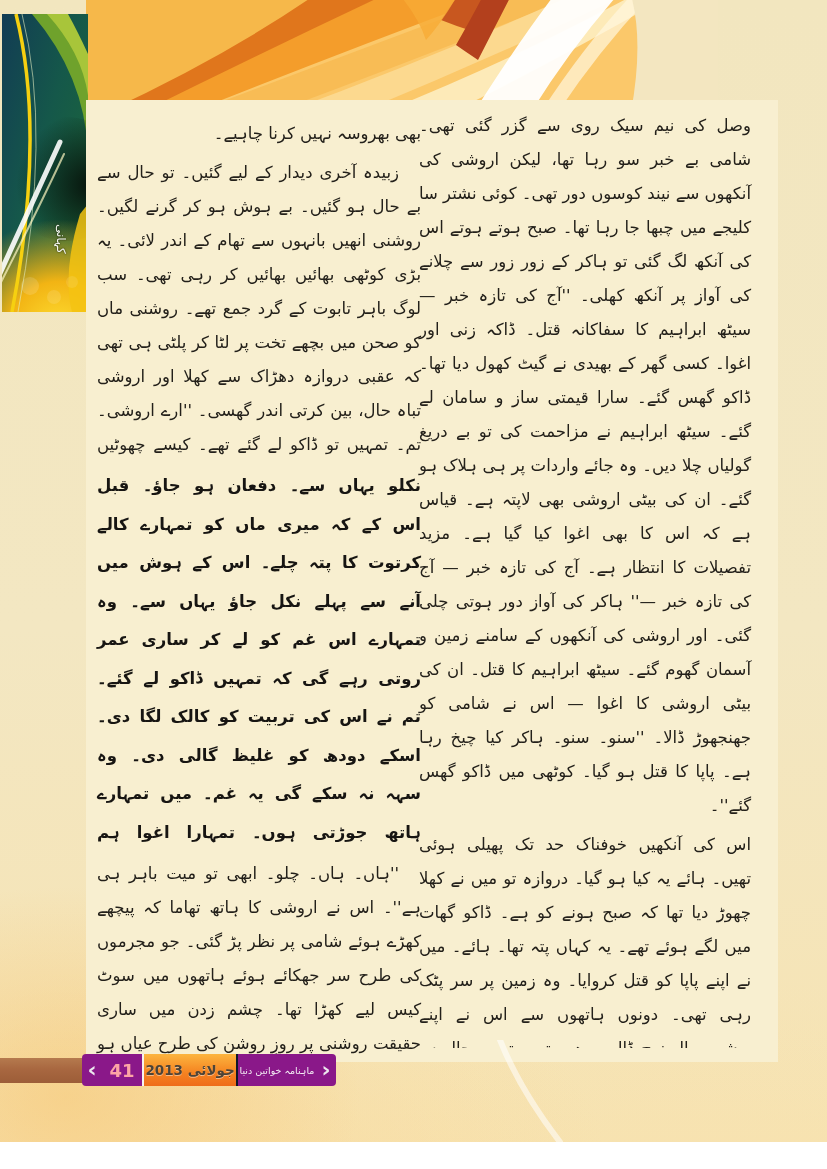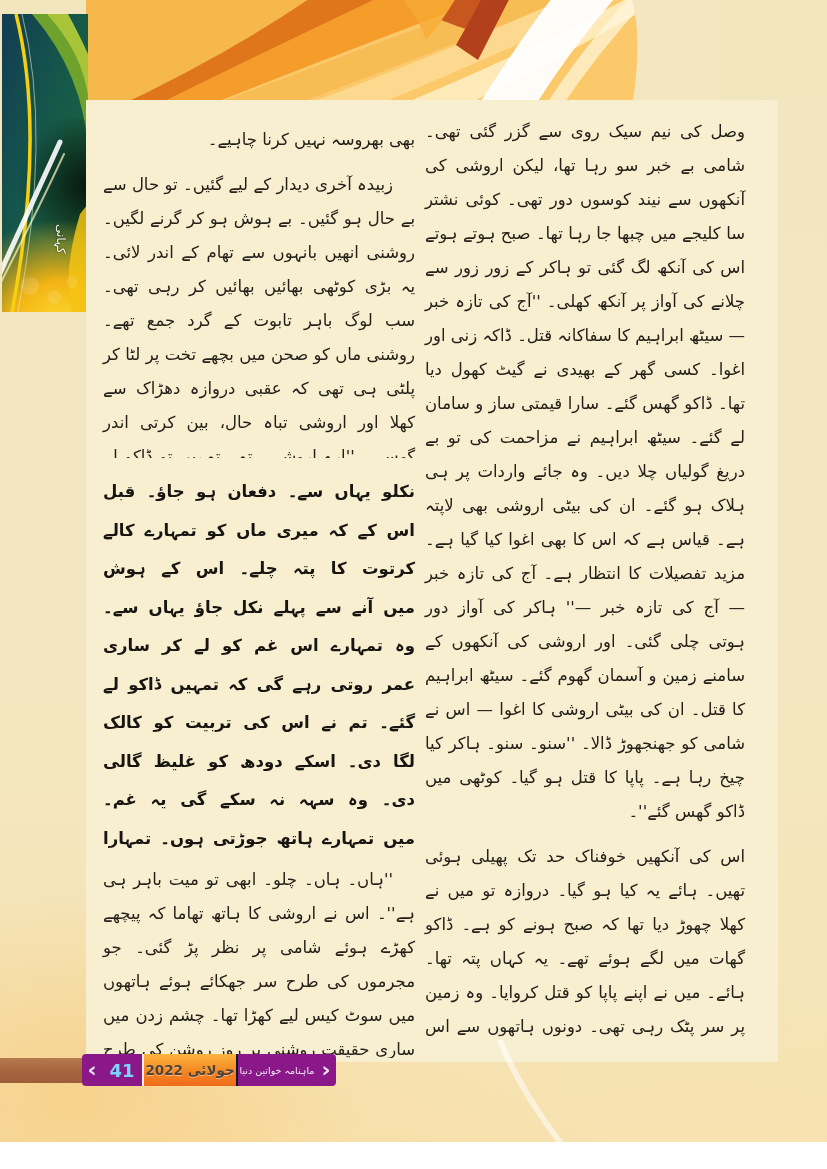--- a/index.html
+++ b/index.html
@@ -29,21 +29,21 @@
   }
   
   .text-panel{
     position:absolute;left:86px;top:100px;width:692px;height:962px;
     background:#f8efd0;
   }
   .col{
     position:absolute;direction:rtl;text-align:justify;color:#23201a;
     overflow:hidden;
   }
-  .col p{margin:11px;}
+  .col p{margin:5px;}
   .reg{font-size:16.5px;line-height:34px;}
   .reg p.indent{text-indent:22px;}
   .col-right{left:414px;top:104px;width:342px;height:944px;}
   .col-right p{margin-bottom:2px;}
   .col-left-top{left:92px;top:112px;width:334px;height:346px;}
   .col-left-bold{
     left:92px;top:462px;width:334px;height:386px;
     font-weight:700;font-size:16.5px;line-height:38.5px;color:#171512;
     word-spacing:3px;
   }
@@ -57,21 +57,21 @@
     position:absolute;left:82px;top:1054px;height:32px;
     display:flex;flex-direction:row;align-items:stretch;
   }
   .badge-chevron{
     width:20px;background:#8a1889;color:#ece7ee;display:flex;align-items:center;justify-content:center;
     font-size:22px;font-weight:700;line-height:1;
   }
   .badge-chevron.left{border-radius:4px 0 0 4px;}
   .badge-chevron.right{border-radius:0 4px 4px 0;}
   .badge-num{
-    width:40px;background:#8a1889;color:#7dd3fc;display:flex;align-items:center;justify-content:center;
+    width:40px;background:#8a1889;color:#fca5a5;display:flex;align-items:center;justify-content:center;
     font-size:18px;font-weight:700;border-right:2px solid #f7f3ef;
   }
   .badge-date{
     width:92px;background:linear-gradient(180deg,#fcb53f 0%,#f58220 60%,#ef6c1a 100%);
     color:#4d4438;display:flex;align-items:center;justify-content:center;
     font-size:13.5px;font-weight:700;direction:rtl;
     text-shadow:0 1px 0 rgba(255,255,255,.45);
   }
   .badge-name{
     width:78px;background:#8a1889;color:#f4eef5;display:flex;align-items:center;justify-content:center;
@@ -158,21 +158,21 @@
   </div>
 
   <div class="col col-left-bottom reg">
     <p class="indent">''ہاں۔ ہاں۔ چلو۔ ابھی تو میت باہر ہی ہے''۔ اس نے اروشی کا ہاتھ تھاما کہ پیچھے کھڑے ہوئے شامی پر نظر پڑ گئی۔ جو مجرموں کی طرح سر جھکائے ہوئے ہاتھوں میں سوٹ کیس لیے کھڑا تھا۔ چشم زدن میں ساری حقیقت روشنی پر روزِ روشن کی طرح عیاں ہو گئی۔ نظر اٹھا کر دیکھا۔ تو اروشی کی مانگ میں چمکتی ہوئی افشاں پر ٹکا کر ٹھہر گئی۔ ''اچھا — ! تو یہ بات ہے —'' اس نے نفرت کی سلگتی ہوئی ایسی نگاہوں سے ان دونوں کو دیکھا کہ تجلس کے ہی رو گئے دونوں۔ ''تم ہو۔ وہ گھر کی بھیدی۔ جس نے آئرن</p>
   </div>
 
   <div class="footer-bar"></div>
   <div class="page-badge">
     <div class="badge-chevron left">‹</div>
     <div class="badge-num">41</div>
-    <div class="badge-date">جولائی 2022</div>
+    <div class="badge-date">جولائی 2013</div>
     <div class="badge-name">ماہنامہ خواتین دنیا</div>
     <div class="badge-chevron right">›</div>
   </div>
 
   <svg class="bottom-curve" viewBox="0 0 827 102" xmlns="http://www.w3.org/2000/svg">
     <path d="M500,0 Q520,50 560,102" fill="none" stroke="#ffffff" stroke-width="6" opacity="0.55" stroke-linecap="round"></path>
   </svg>
 
   <div class="white-margin"></div>
 

